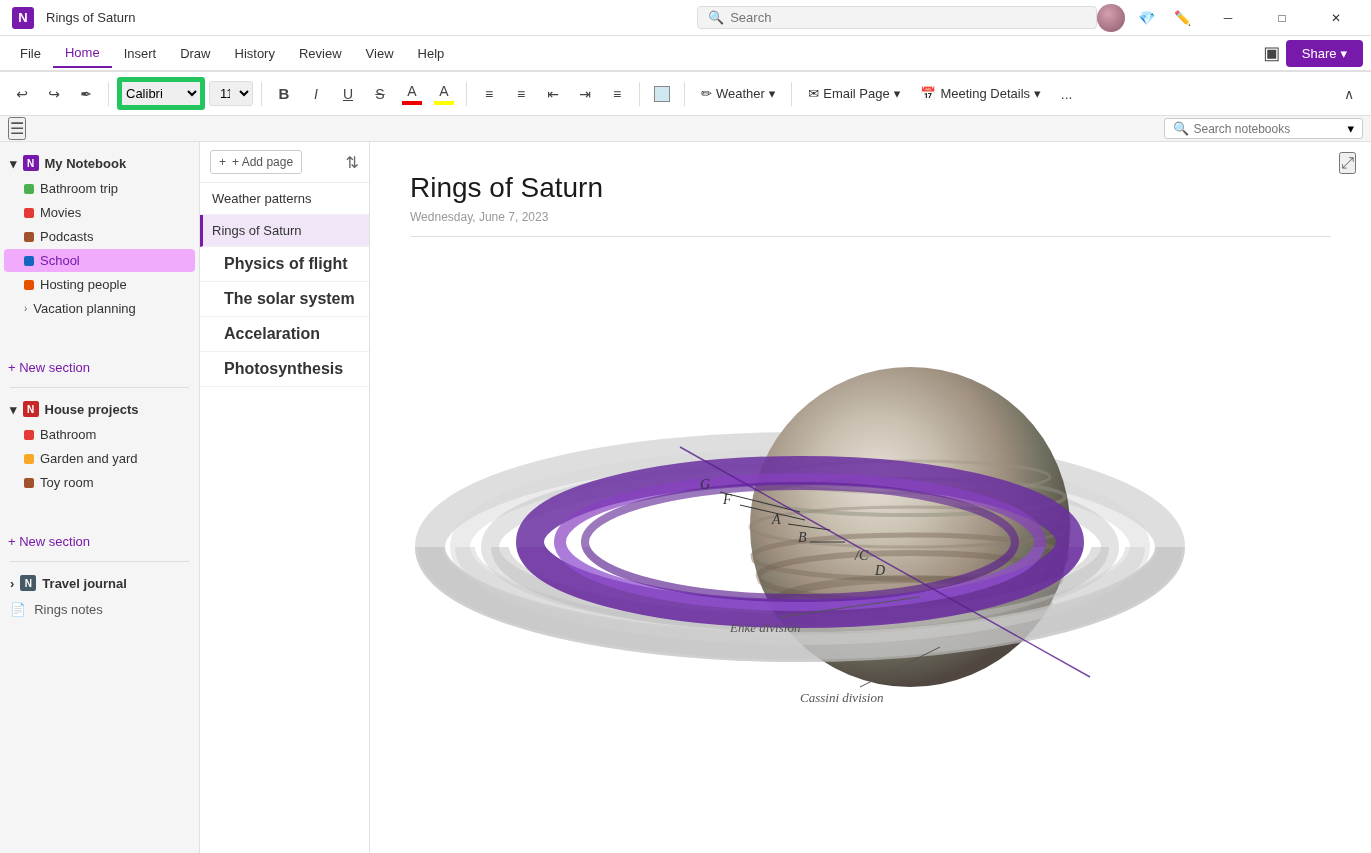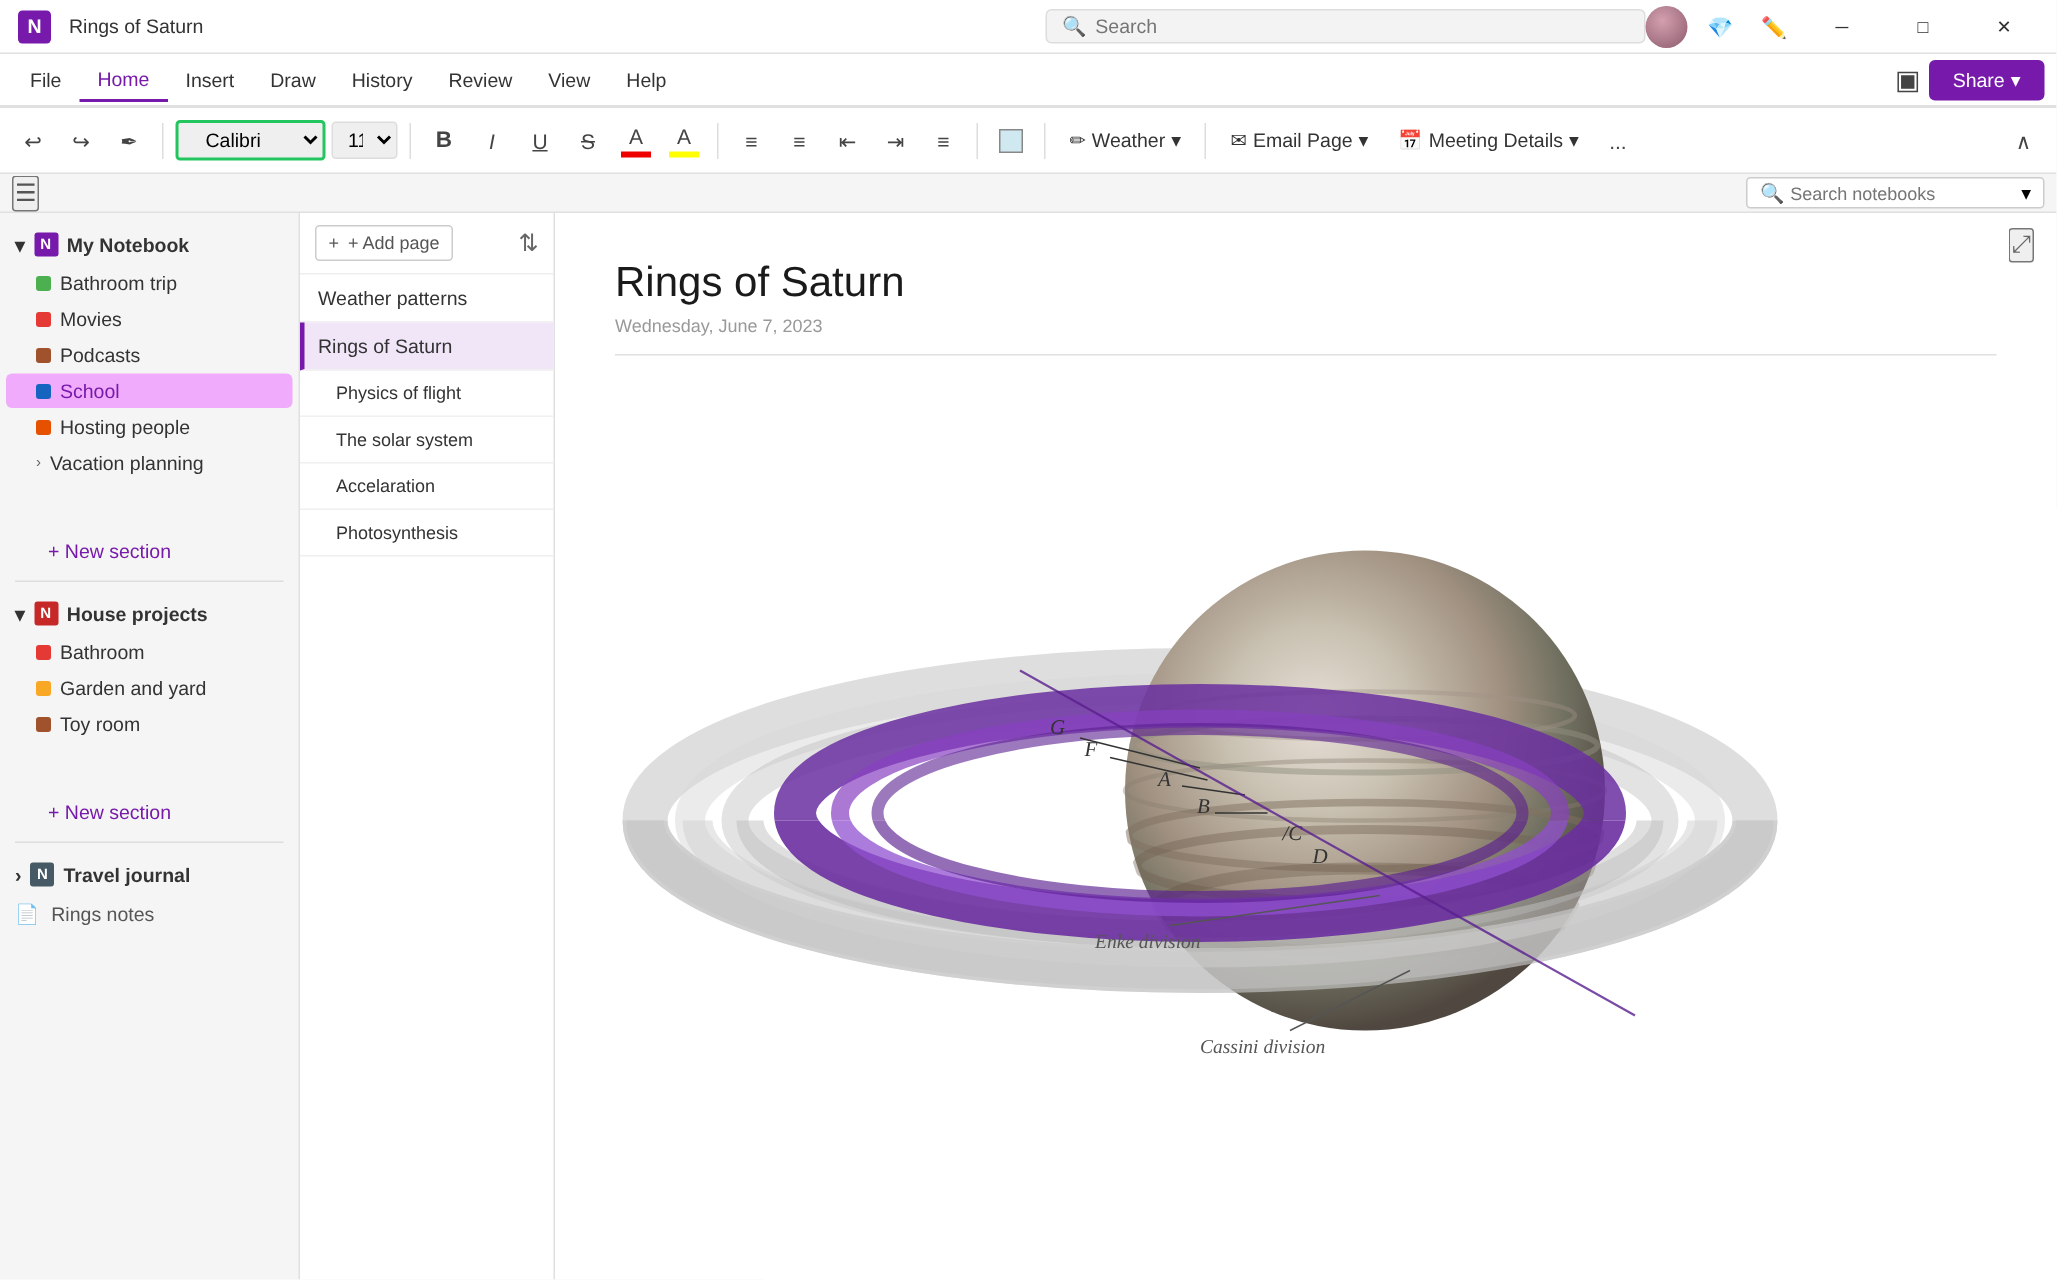--- a/index.html
+++ b/index.html
@@ -31,21 +31,21 @@
     .menu-item.active { color: #7719aa; border-bottom: 2px solid #7719aa; border-radius: 0; }
     .share-btn { margin-left: auto; background: #7719aa; color: #fff; border: none; padding: 6px 16px; border-radius: 4px; font-size: 13px; cursor: pointer; display: flex; align-items: center; gap: 4px; }
 
     
     .toolbar {
       display: flex; align-items: center; height: 44px; background: #fff;
       padding: 0 8px; border-bottom: 1px solid #e0e0e0; gap: 4px;
     }
     .tb-btn { width: 28px; height: 28px; display: flex; align-items: center; justify-content: center; cursor: pointer; border-radius: 3px; font-size: 14px; color: #444; border: none; background: transparent; }
     .tb-separator { width: 1px; height: 24px; background: #ddd; margin: 0 4px; }
-    .tb-font-name { width: 100px; border: 2px solid #22c55e; border-radius: 3px; padding: 3px 14px; font-size: 13px; }
+    .tb-font-name { width: 88px; border: 5px solid #22c55e; border-radius: 3px; padding: 3px 0; font-size: 13px; }
     .tb-font-size { width: 44px; border: 1px solid #ddd; border-radius: 3px; padding: 3px 6px; font-size: 13px; }
     .tb-bold { font-weight: bold; font-size: 15px; }
     .tb-italic { font-style: italic; }
     .tb-underline { text-decoration: underline; }
     .color-swatch { width: 20px; height: 4px; background: #e00; margin-top: 2px; }
     .highlight-swatch { width: 20px; height: 4px; background: #ff0; margin-top: 2px; }
     .styles-btn, .email-btn, .meeting-btn { display: flex; align-items: center; gap: 4px; padding: 4px 8px; border: none; background: transparent; cursor: pointer; font-size: 13px; color: #333; border-radius: 3px; }
 
     
     .collapse-bar {
@@ -59,32 +59,32 @@
     
     .main-layout { display: flex; height: calc(853px - 36px - 36px - 44px - 26px); }
 
     
     .sidebar { width: 200px; background: #f5f5f5; border-right: 1px solid #e0e0e0; overflow-y: auto; padding: 8px 0; flex-shrink: 0; }
     .notebook-header { display: flex; align-items: center; gap: 6px; padding: 5px 10px; cursor: pointer; font-weight: 600; font-size: 13px; color: #333; }
     .nb-color { width: 10px; height: 10px; border-radius: 2px; flex-shrink: 0; }
     .nb-icon { width: 16px; height: 16px; border-radius: 2px; flex-shrink: 0; display: flex; align-items: center; justify-content: center; }
     .section-item { display: flex; align-items: center; gap: 6px; padding: 4px 10px 4px 20px; cursor: pointer; font-size: 13px; color: #333; border-radius: 4px; margin: 1px 4px; }
     .section-item.active { background: #f0abfc; color: #7719aa; font-weight: 500; }
-    .new-section { display: flex; align-items: center; gap: 6px; padding: 4px 10px 4px 32px; cursor: pointer; font-size: 13px; color: #7719aa; margin-top: 36px; }
+    .new-section { display: flex; align-items: center; gap: 6px; padding: 4px 10px 4px 8px; cursor: pointer; font-size: 13px; color: #7719aa; margin-top: 36px; }
     .sidebar-divider { height: 1px; background: #ddd; margin: 8px 10px; }
     .quick-notes { display: flex; align-items: center; gap: 8px; padding: 6px 10px; cursor: pointer; font-size: 13px; color: #555; position: absolute; bottom: 10px; width: 196px; }
 
     
     .pages-panel { width: 170px; background: #fff; border-right: 1px solid #e0e0e0; overflow-y: auto; flex-shrink: 0; }
     .pages-header { display: flex; align-items: center; justify-content: space-between; padding: 8px 10px; border-bottom: 1px solid #eee; }
     .add-page-btn { display: flex; align-items: center; gap: 6px; padding: 4px 8px; border: 1px solid #ccc; border-radius: 3px; cursor: pointer; font-size: 12px; color: #555; background: #fff; }
     .sort-btn { cursor: pointer; font-size: 16px; color: #666; }
     .page-item { padding: 8px 12px; cursor: pointer; font-size: 13px; color: #333; border-bottom: 1px solid #f0f0f0; }
     .page-item.active { background: #f0e6f8; border-left: 3px solid #7719aa; padding-left: 9px; font-weight: 500; }
-    .page-item.sub { padding-left: 24px; font-size: 12px; }
+    .page-item.sub { padding-left: 24px; font-size: 16px; font-weight: bold; }
 
     
     .content-area { flex: 1; background: #fff; overflow-y: auto; padding: 30px 40px; position: relative; }
     .page-title { font-size: 28px; font-weight: 400; color: #1a1a1a; margin-bottom: 6px; }
     .page-date { font-size: 12px; color: #999; margin-bottom: 20px; border-bottom: 1px solid #e0e0e0; padding-bottom: 12px; }
     .page-expand-btn { position: absolute; top: 10px; right: 15px; font-size: 16px; color: #666; cursor: pointer; }
 
     
     .saturn-container { position: relative; width: 780px; height: 520px; margin-top: 10px; }
 

